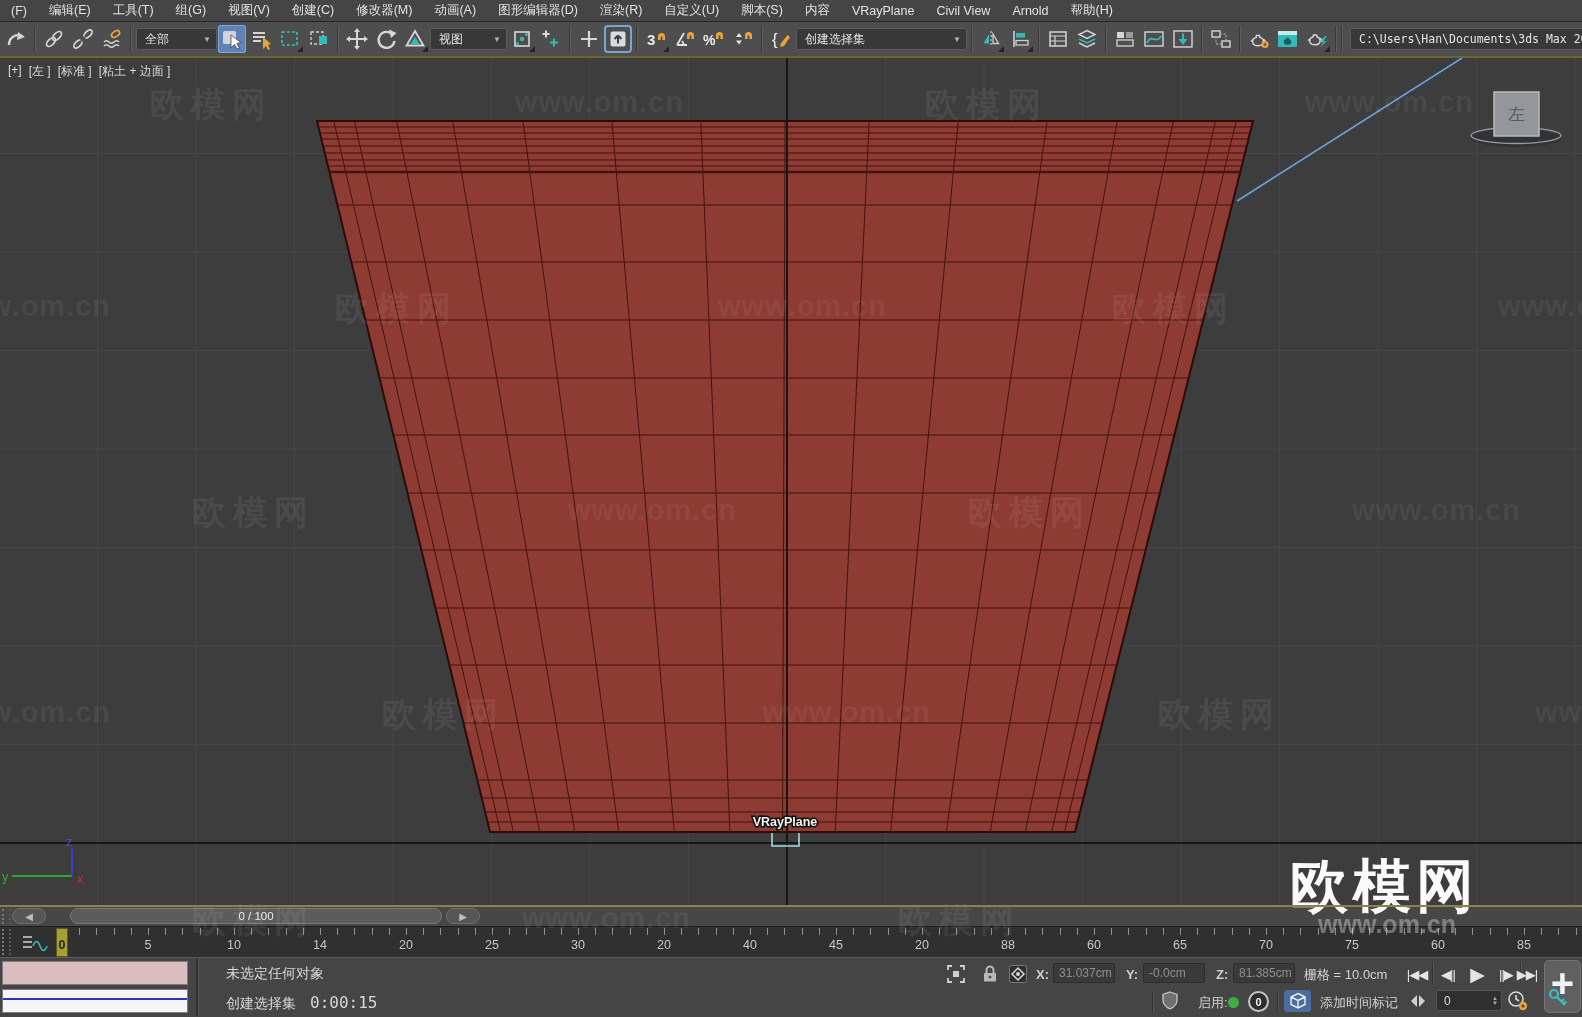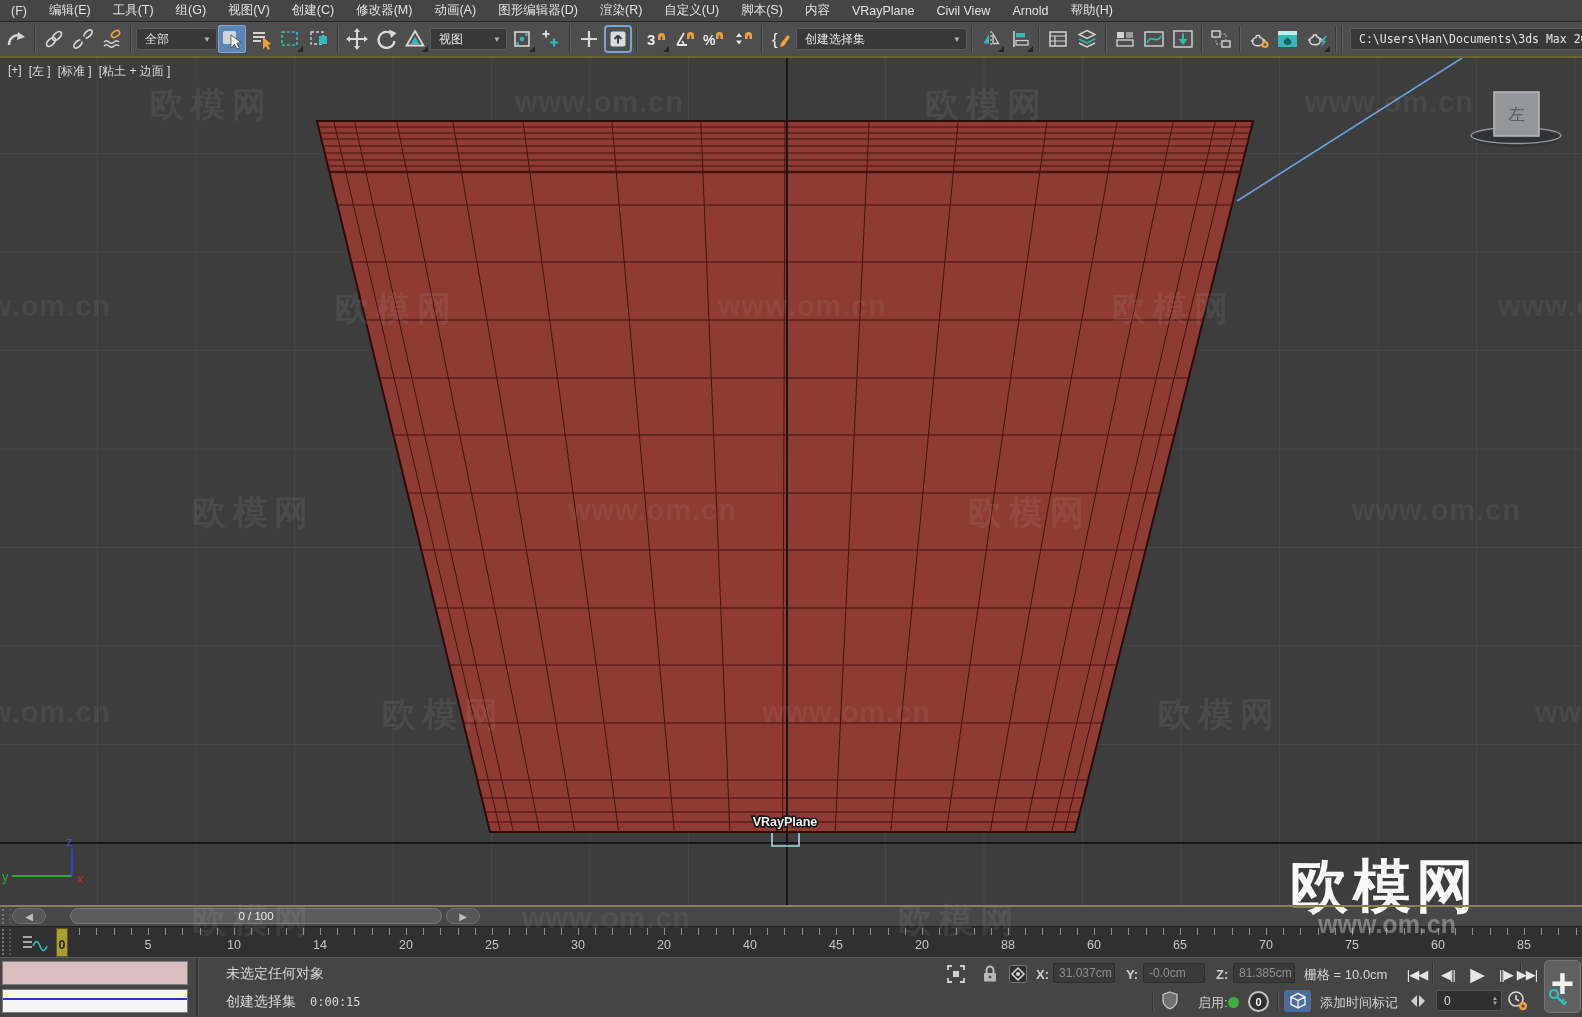--- a/index.html
+++ b/index.html
@@ -55,21 +55,21 @@
   .mcurve{position:absolute;left:12px;top:3px;width:44px;height:25px;display:flex;align-items:center;justify-content:center;}
   
   .statusbar{position:absolute;left:0;top:957px;width:100%;height:60px;background:#454545;border-top:1px solid #5a5a5a;
              box-sizing:border-box;z-index:10;}
   .mxl-pink{position:absolute;left:2px;top:3px;width:186px;height:24px;background:#d9bdbf;border:1px solid #7d7d7d;box-sizing:border-box;}
   .mxl-white{position:absolute;left:2px;top:31px;width:186px;height:24px;background:#f5f5f5;border:1px solid #7d7d7d;box-sizing:border-box;}
   .mxl-white .blueline{margin-top:8px;height:2px;background:#2a35c0;}
   .sdiv{position:absolute;left:196px;top:0;width:2px;height:58px;background:#333;border-right:1px solid #555;}
   .prompt{position:absolute;left:226px;top:7px;font-size:14px;color:#d8d8d8;white-space:nowrap;}
   .rtime{position:absolute;left:226px;top:35px;font-size:14px;color:#d8d8d8;white-space:nowrap;}
-  .rtime b{font-weight:normal;margin-left:14px;font-family:"DejaVu Sans Mono",monospace;font-size:12px;}
+  .rtime b{font-weight:normal;margin-left:14px;font-family:"DejaVu Sans Mono",monospace;font-size:16px;}
   .sico{position:absolute;width:24px;height:24px;display:flex;align-items:center;justify-content:center;}
   .clabel{position:absolute;font-size:13px;font-weight:bold;color:#cfcfcf;}
   .cfield{position:absolute;height:20px;background:#3a3a3a;border:1px solid #2d2d2d;border-radius:2px;
           display:flex;align-items:center;padding:0 5px;box-sizing:border-box;font-size:12px;color:#8f8f8f;}
   .gridtxt{position:absolute;font-size:13px;color:#d2d2d2;white-space:nowrap;}
   .pb{position:absolute;height:24px;display:flex;align-items:center;justify-content:center;color:#e6e6e6;
       font-size:13px;letter-spacing:-1px;white-space:nowrap;}
   .pb.play{font-size:19px;}
   .psep{position:absolute;top:4px;width:1px;height:22px;background:#333;border-right:1px solid #555;}
   .ffield{position:absolute;left:1436px;top:32px;width:66px;height:21px;background:#2f2f2f;border:1px solid #555;

